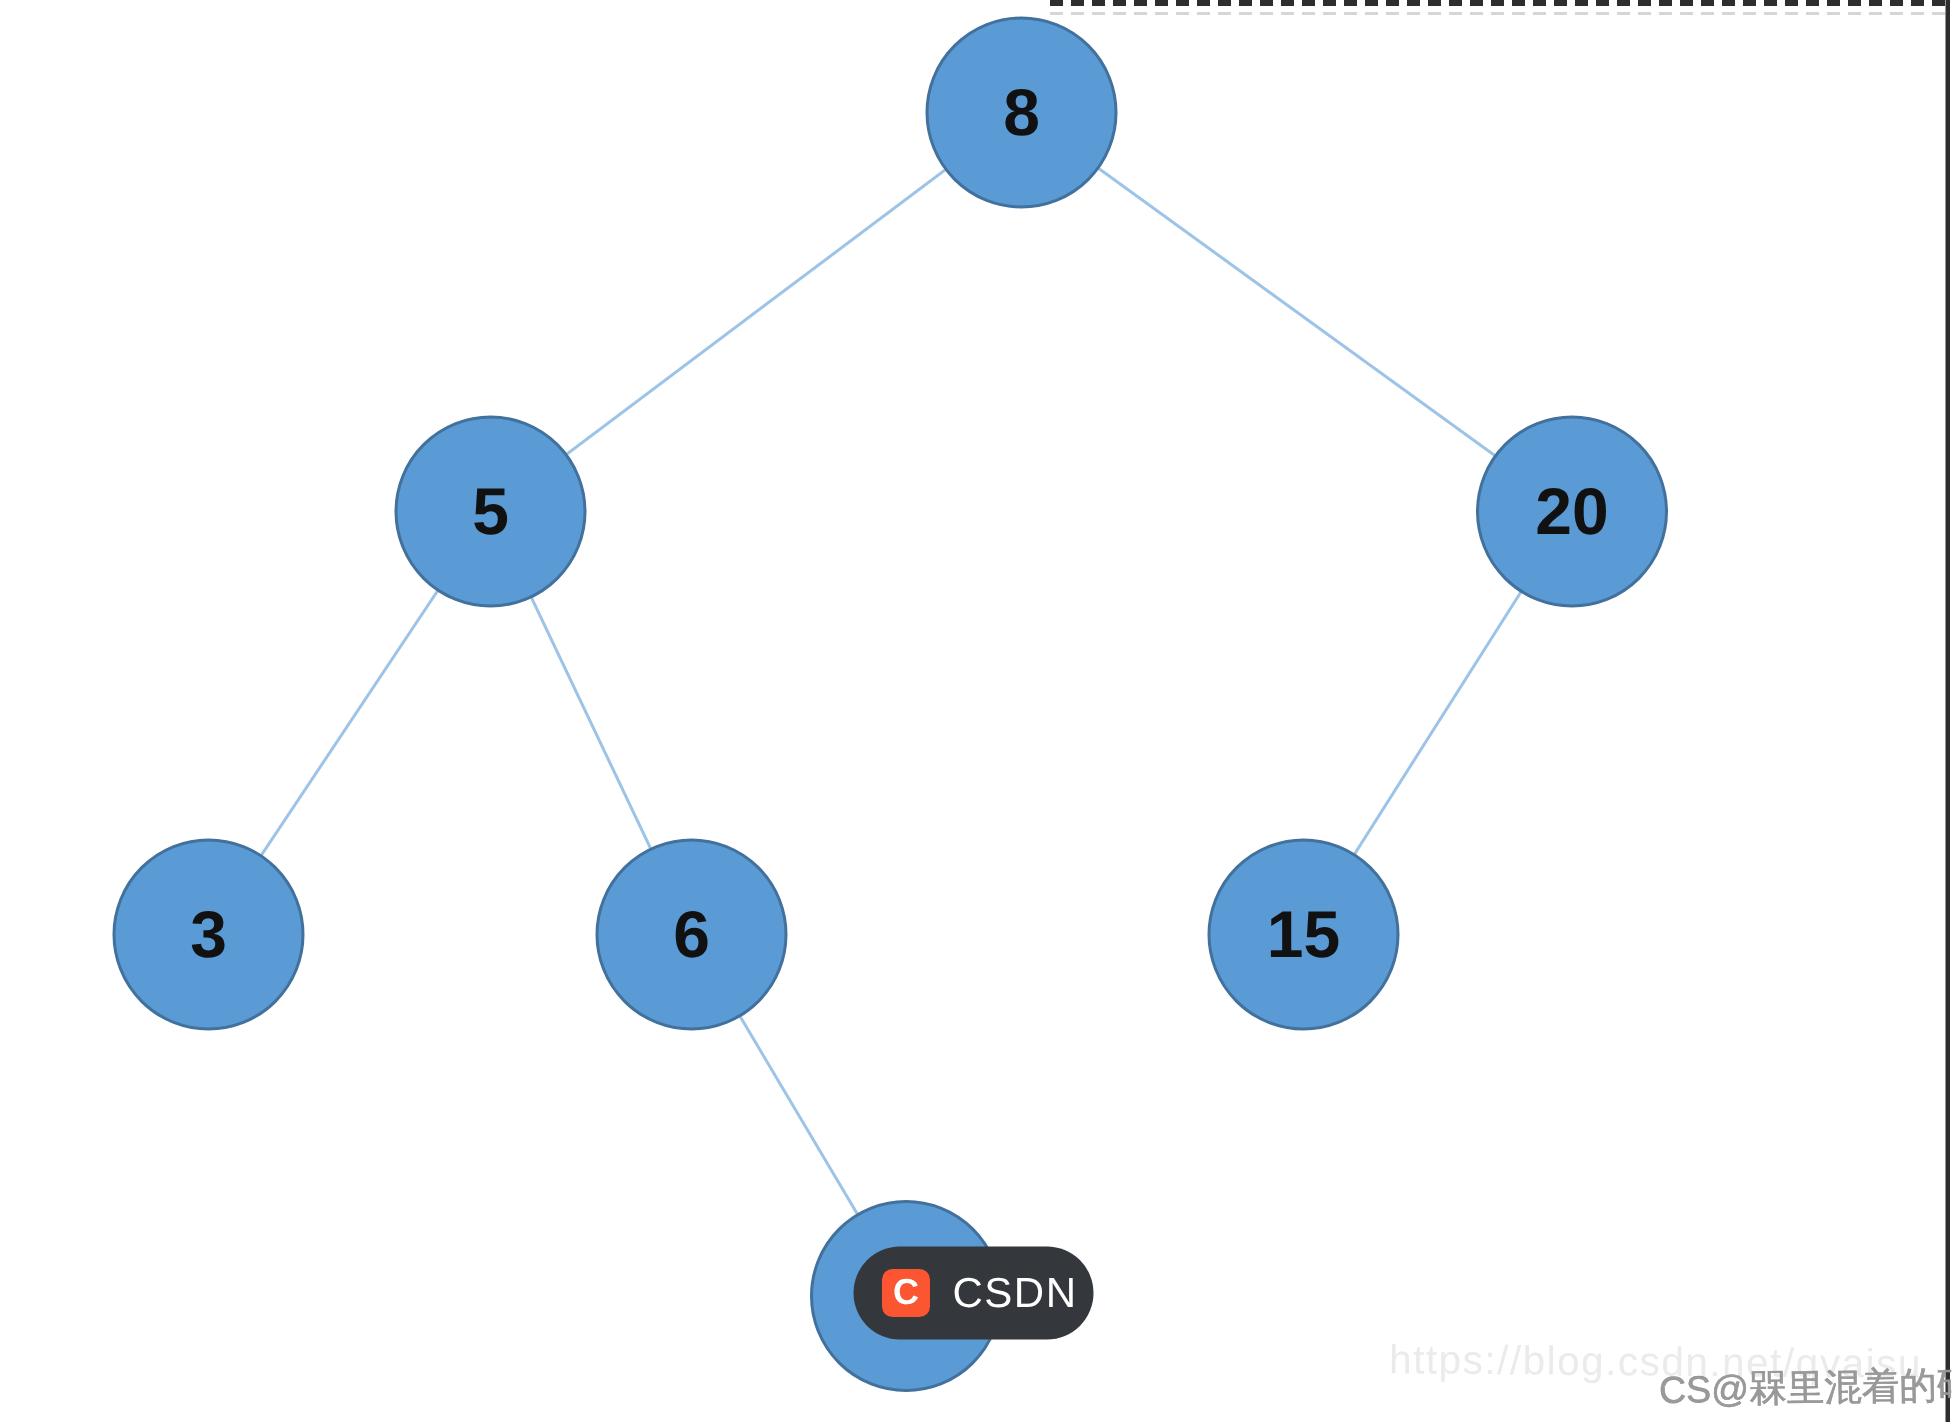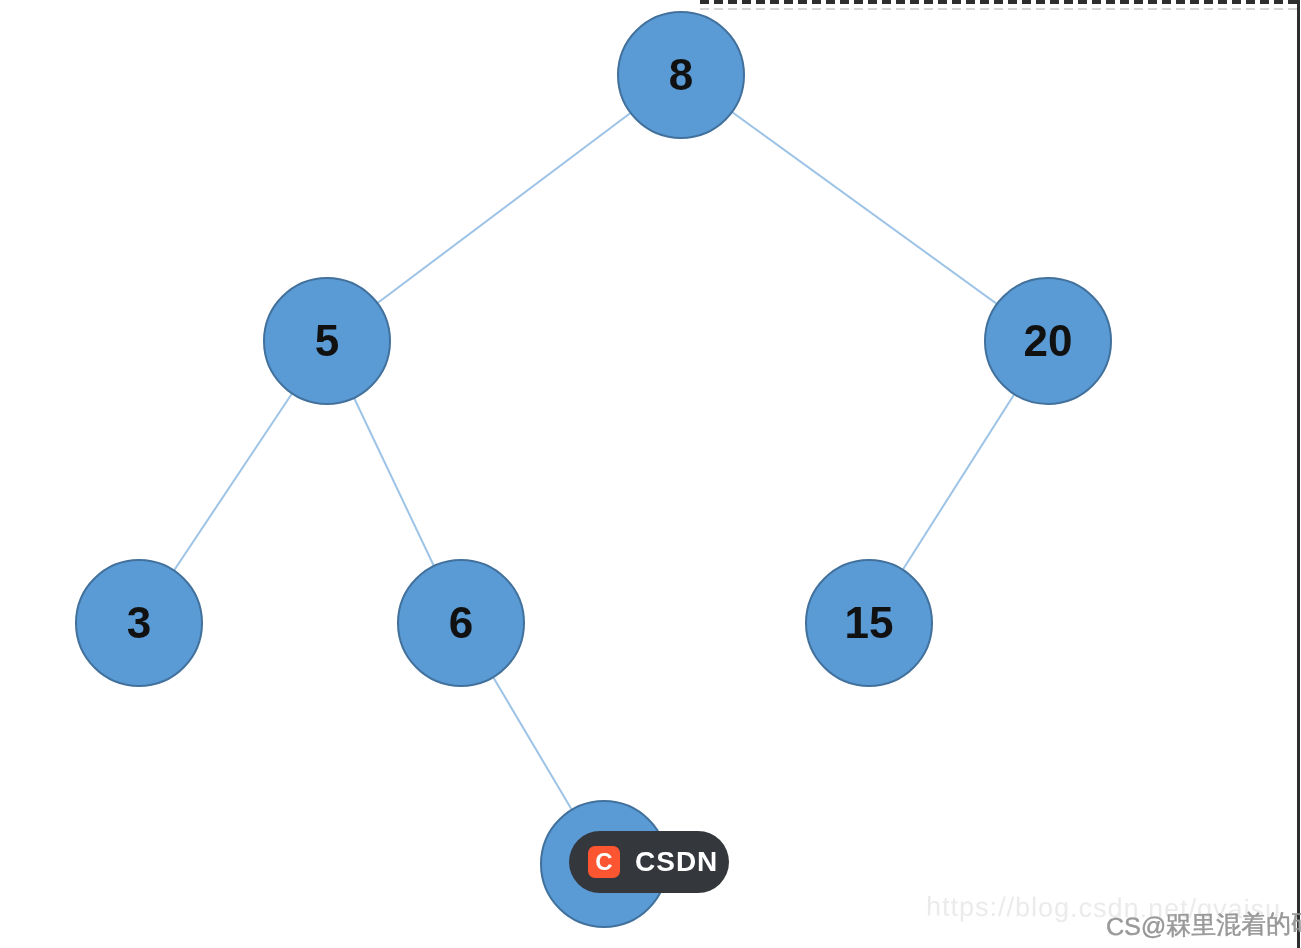--- a/index.html
+++ b/index.html
@@ -74,21 +74,21 @@
     color: #ffffff;
     font-weight: 700;
     font-size: 24px;
     line-height: 32px;
     text-align: center;
     flex: 0 0 auto;
   }
   .csdn-badge .csdn-label {
     color: #ffffff;
     font-size: 28px;
-    font-weight: 700;
+    font-weight: 400;
     letter-spacing: 1px;
     margin-left: 15px;
   }
   
   .wm-url {
     position: absolute;
     left: 926px;
     top: 893px;
     font-size: 27px;
     color: #ebebeb;

